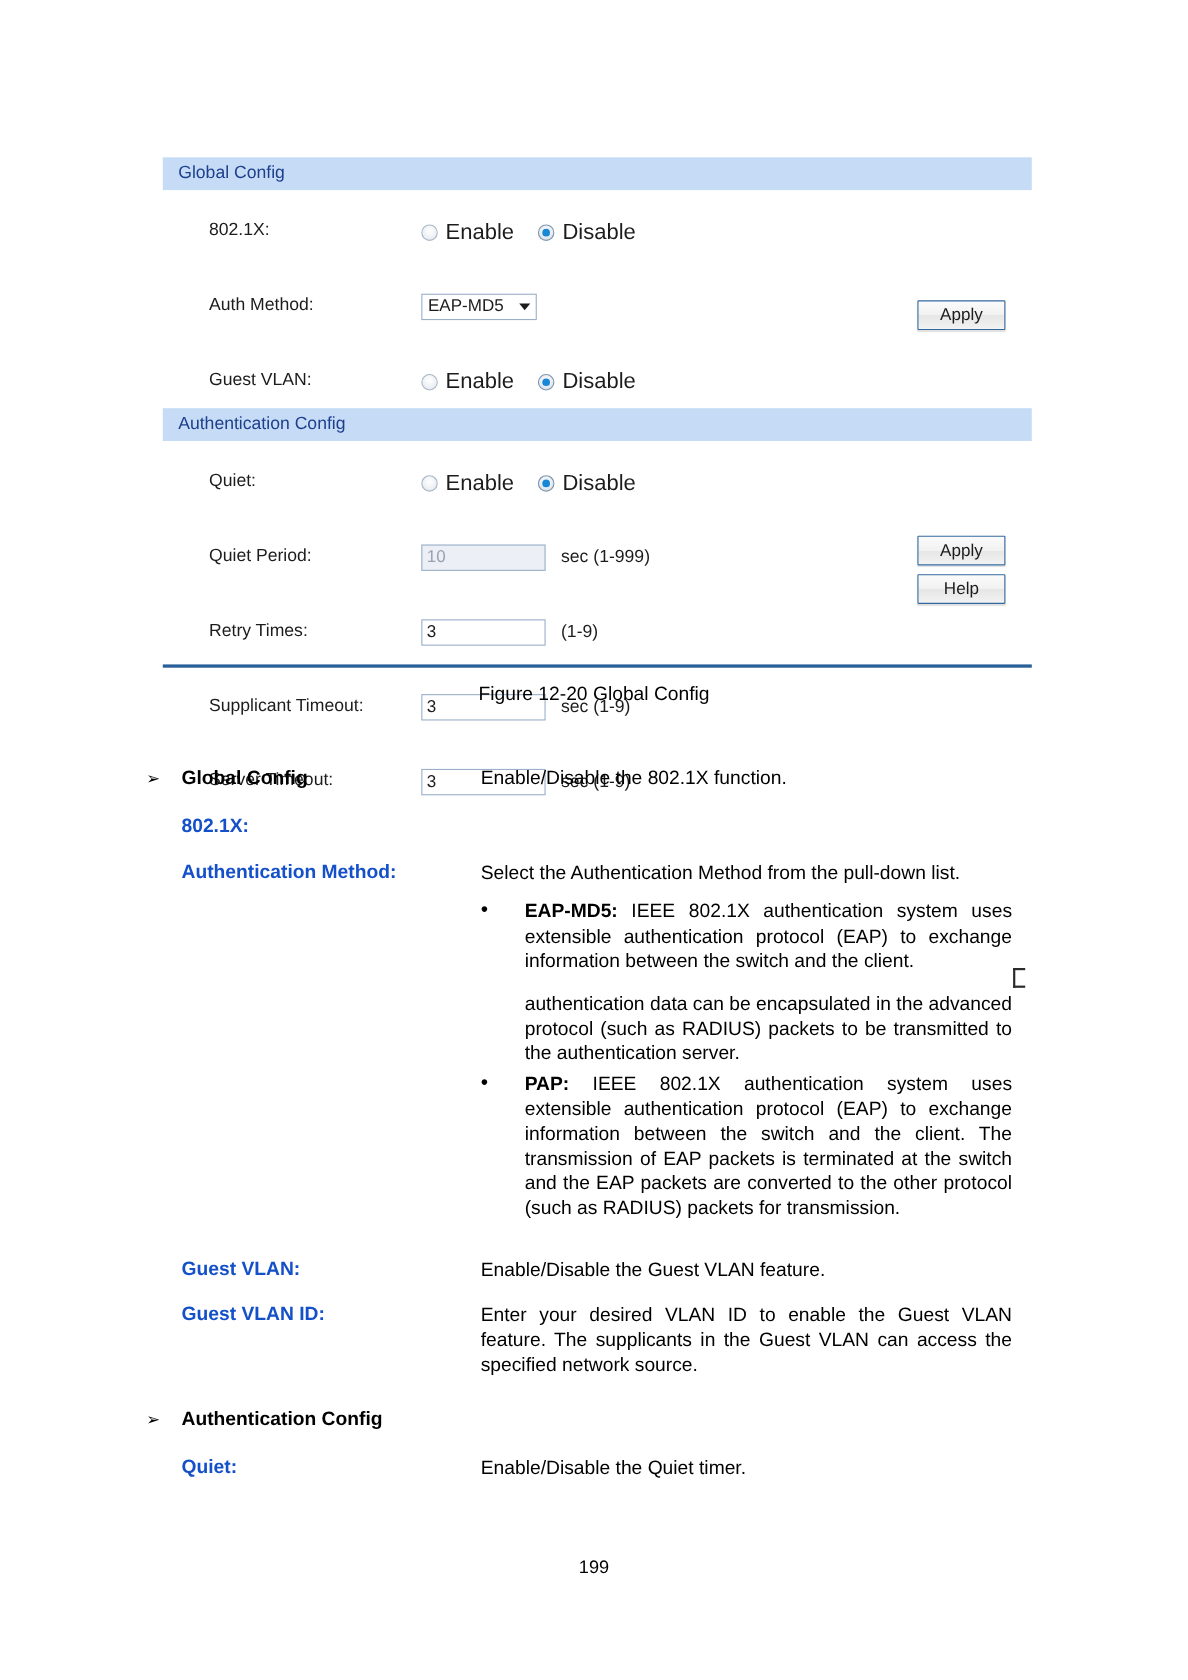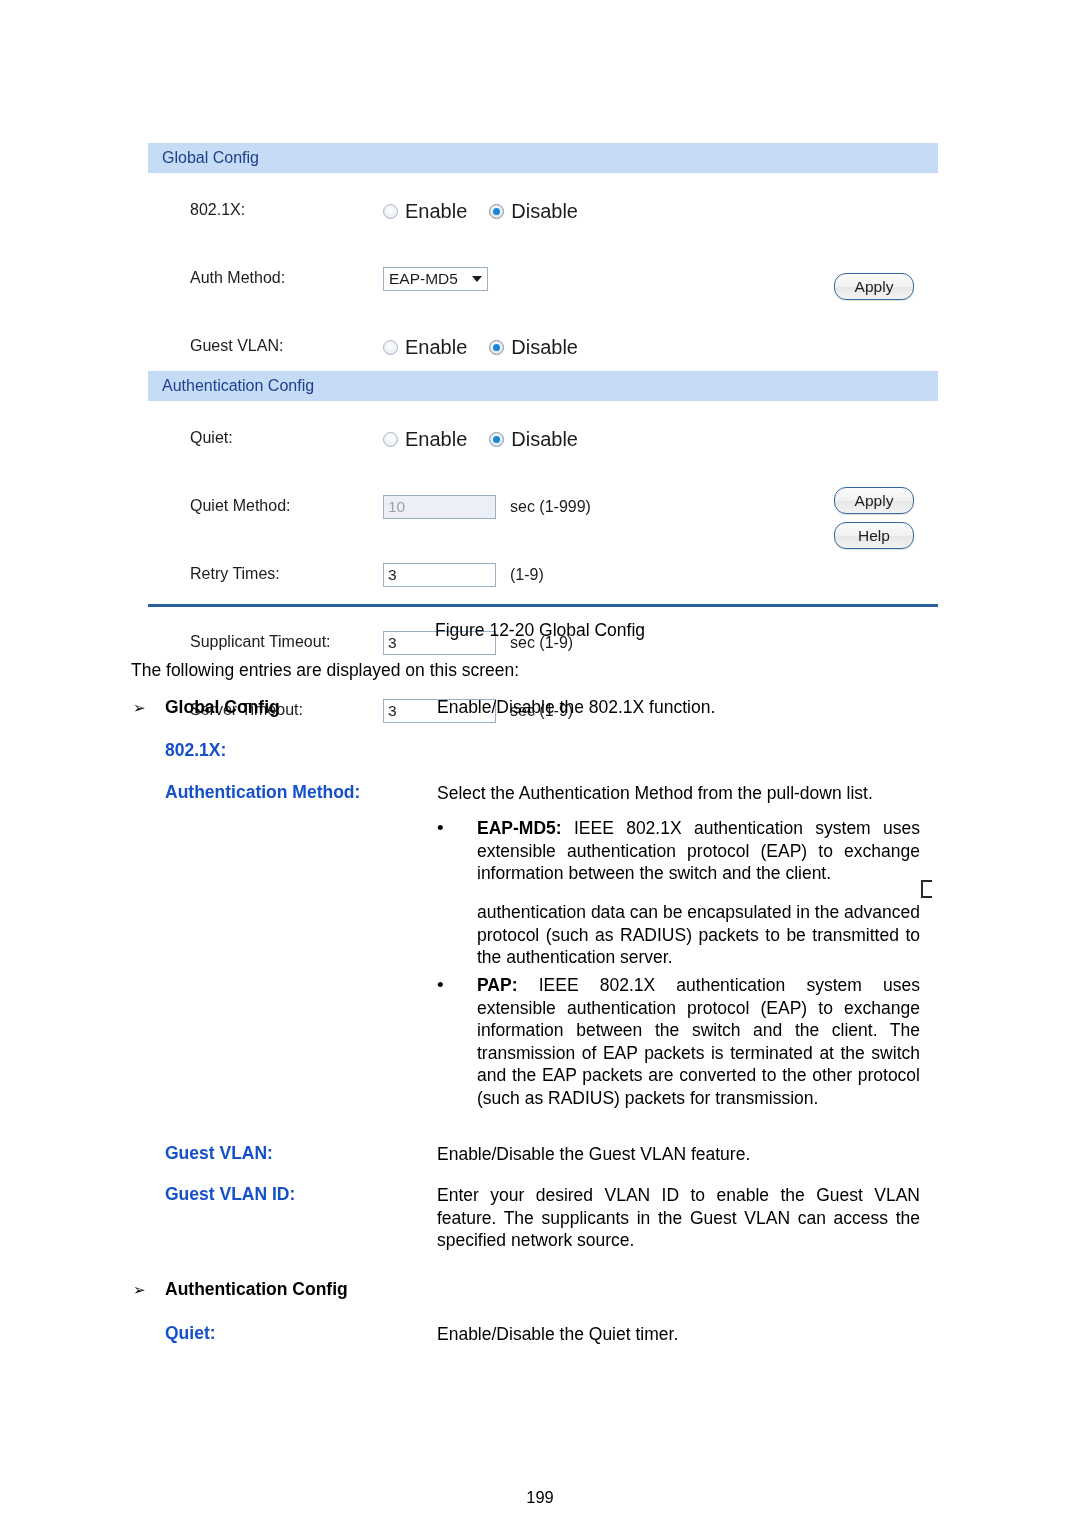--- a/index.html
+++ b/index.html
@@ -157,21 +157,21 @@
     color: #1c1c1c;
     margin-left: 14px;
     white-space: nowrap;
   }
 
   
   .btn {
     width: 80px;
     height: 27px;
     border: 1px solid #33689e;
-    border-radius: 12px;
+    border-radius: 1px;
     background: linear-gradient(to bottom, #fbfbfb 0%, #f1f1f1 50%, #e6e6e6 51%, #f2f2f2 100%);
     font-family: "Liberation Sans", sans-serif;
     font-size: 15.5px;
     color: #1c1c1c;
     text-align: center;
     line-height: 25px;
     box-sizing: border-box;
     box-shadow: 0 1px 1px rgba(0,0,0,0.12);
     cursor: pointer;
   }
@@ -261,21 +261,21 @@
     width: 11px;
     height: 18px;
     border: 2px solid #2b2b2b;
     border-right: none;
     box-sizing: border-box;
   }
 
   .page-num {
     position: absolute;
     left: 0; right: 0;
-    top: 1488px;
+    top: 1416px;
     text-align: center;
     font-size: 16.5px;
     color: #000;
   }
 </style>
 </head>
 <body>
 
 <div class="page">
 
@@ -341,21 +341,21 @@
           <div class="radio-group">
             <span class="radio"></span>
             <span class="radio-label">Enable</span>
             <span class="radio on"></span>
             <span class="radio-label last">Disable</span>
           </div>
         </div>
       </div>
 
       <div class="form-row" style="top:56px;">
-        <div class="f-label">Quiet Method:</div>
+        <div class="f-label">Quiet Period:</div>
         <div class="f-ctrl">
           <input class="tin dim" type="text" value="10" style="">
           <span class="hint">sec (1-999)</span>
         </div>
       </div>
 
       <div class="form-row" style="top:90px;">
         <div class="f-label">Retry Times:</div>
         <div class="f-ctrl">
           <input class="tin" type="text" value="3" style="">
@@ -382,21 +382,20 @@
       <div class="btn-col" style="top:86px;">
         <div class="btn">Apply</div>
         <div class="btn" style="margin-top:8px;">Help</div>
       </div>
     </div>
   </div>
 
   <div class="fig-rule"></div>
   <div class="fig-cap">Figure 12-20 Global Config</div>
 
-  <div class="para" style="left:131px; top:658px;">The following entries are displayed on this screen:</div>
 
   <div class="arrow" style="left:133px; top:699px;">➢</div>
   <div class="bullet-head" style="left:165px; top:697px;">Global Config</div>
 
   <div class="term" style="left:165px; top:740px;">802.1X:</div>
   <div class="desc" style="top:696px;">Enable/Disable the 802.1X function.</div>
 
   <div class="term" style="left:165px; top:782px;">Authentication Method:</div>
   <div class="desc" style="top:782px;">Select the Authentication Method from the pull-down list.</div>
 

